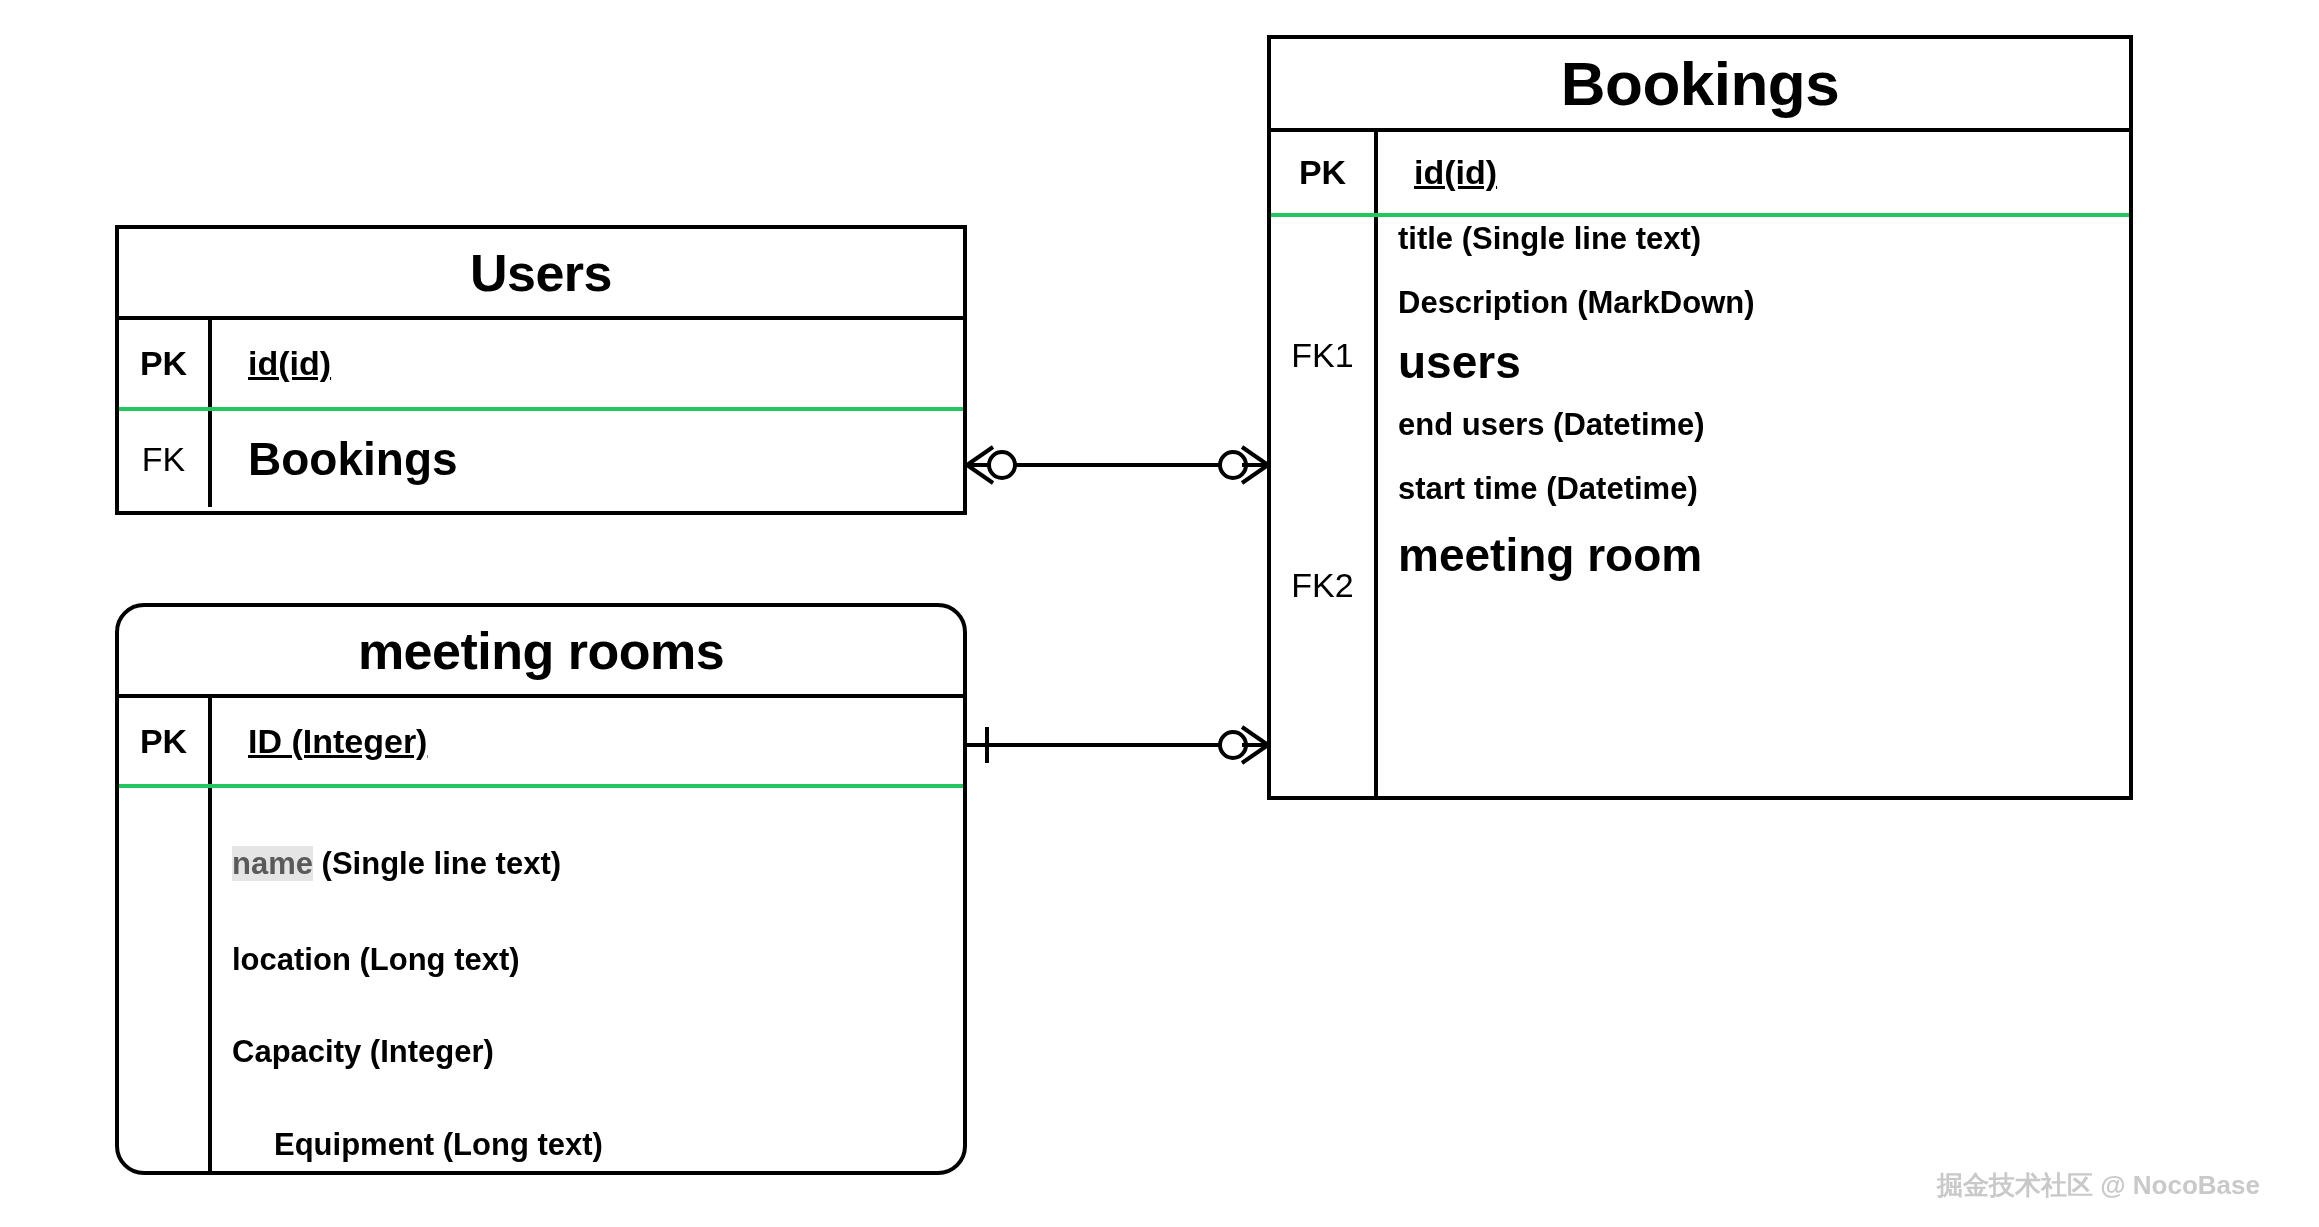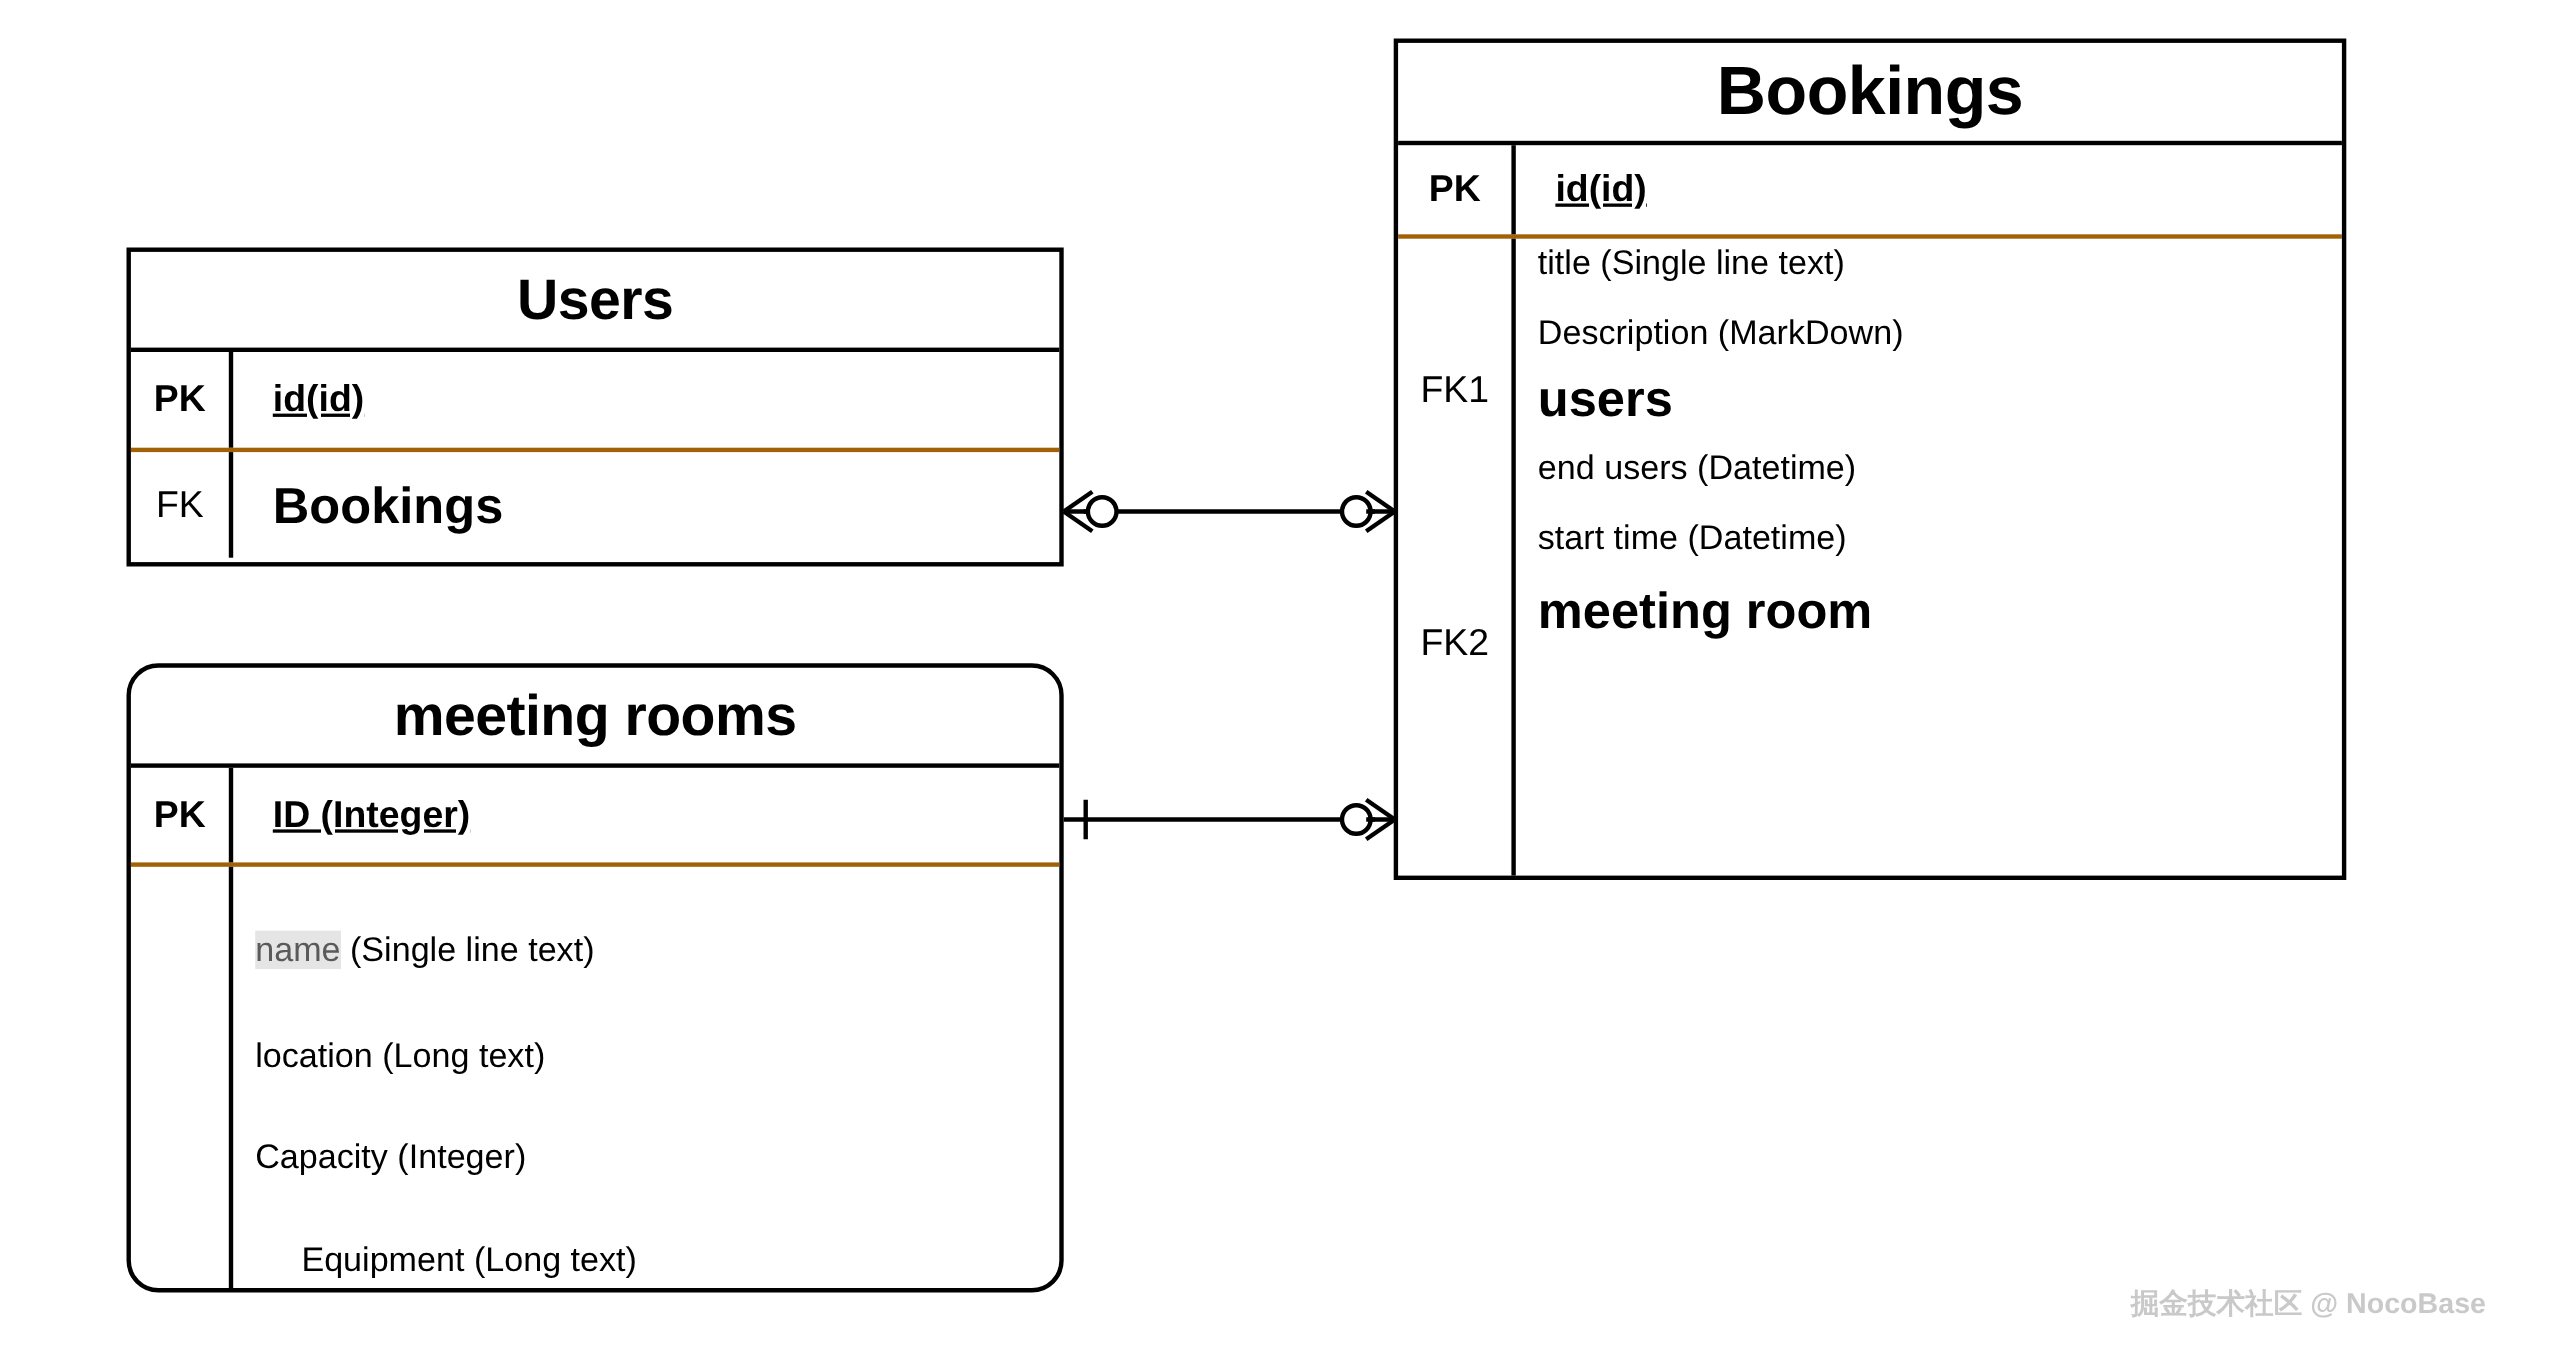--- a/index.html
+++ b/index.html
@@ -39,21 +39,21 @@
     letter-spacing: -0.5px;
     white-space: nowrap;
   }
   .erow {
     box-sizing: border-box;
     width: 100%;
     display: flex;
     flex-direction: row;
     flex: none;
   }
-  .erow.divided { border-bottom: 4px solid #a16207; }
+  .erow.divided { border-bottom: 4px solid #22c55e; }
   .key-cell {
     box-sizing: border-box;
     flex: none;
     display: flex;
     align-items: center;
     justify-content: center;
     border-right: 4px solid #000000;
     font-size: 34px;
     white-space: nowrap;
   }
@@ -104,21 +104,21 @@
     box-sizing: border-box;
     flex: 1 1 auto;
     position: relative;
   }
   .body-field {
     position: absolute;
     left: 20px;
     white-space: nowrap;
     transform: translateY(-50%);
   }
-  .body-field.plain { font-size: 31px; }
+  .body-field.plain { font-size: 31px; font-weight: bold; }
   .body-field.rel {
     font-weight: bold;
     font-size: 46px;
   }
   .hl {
     background: #e5e5e5;
     color: #5a5a5a;
   }
 
   

